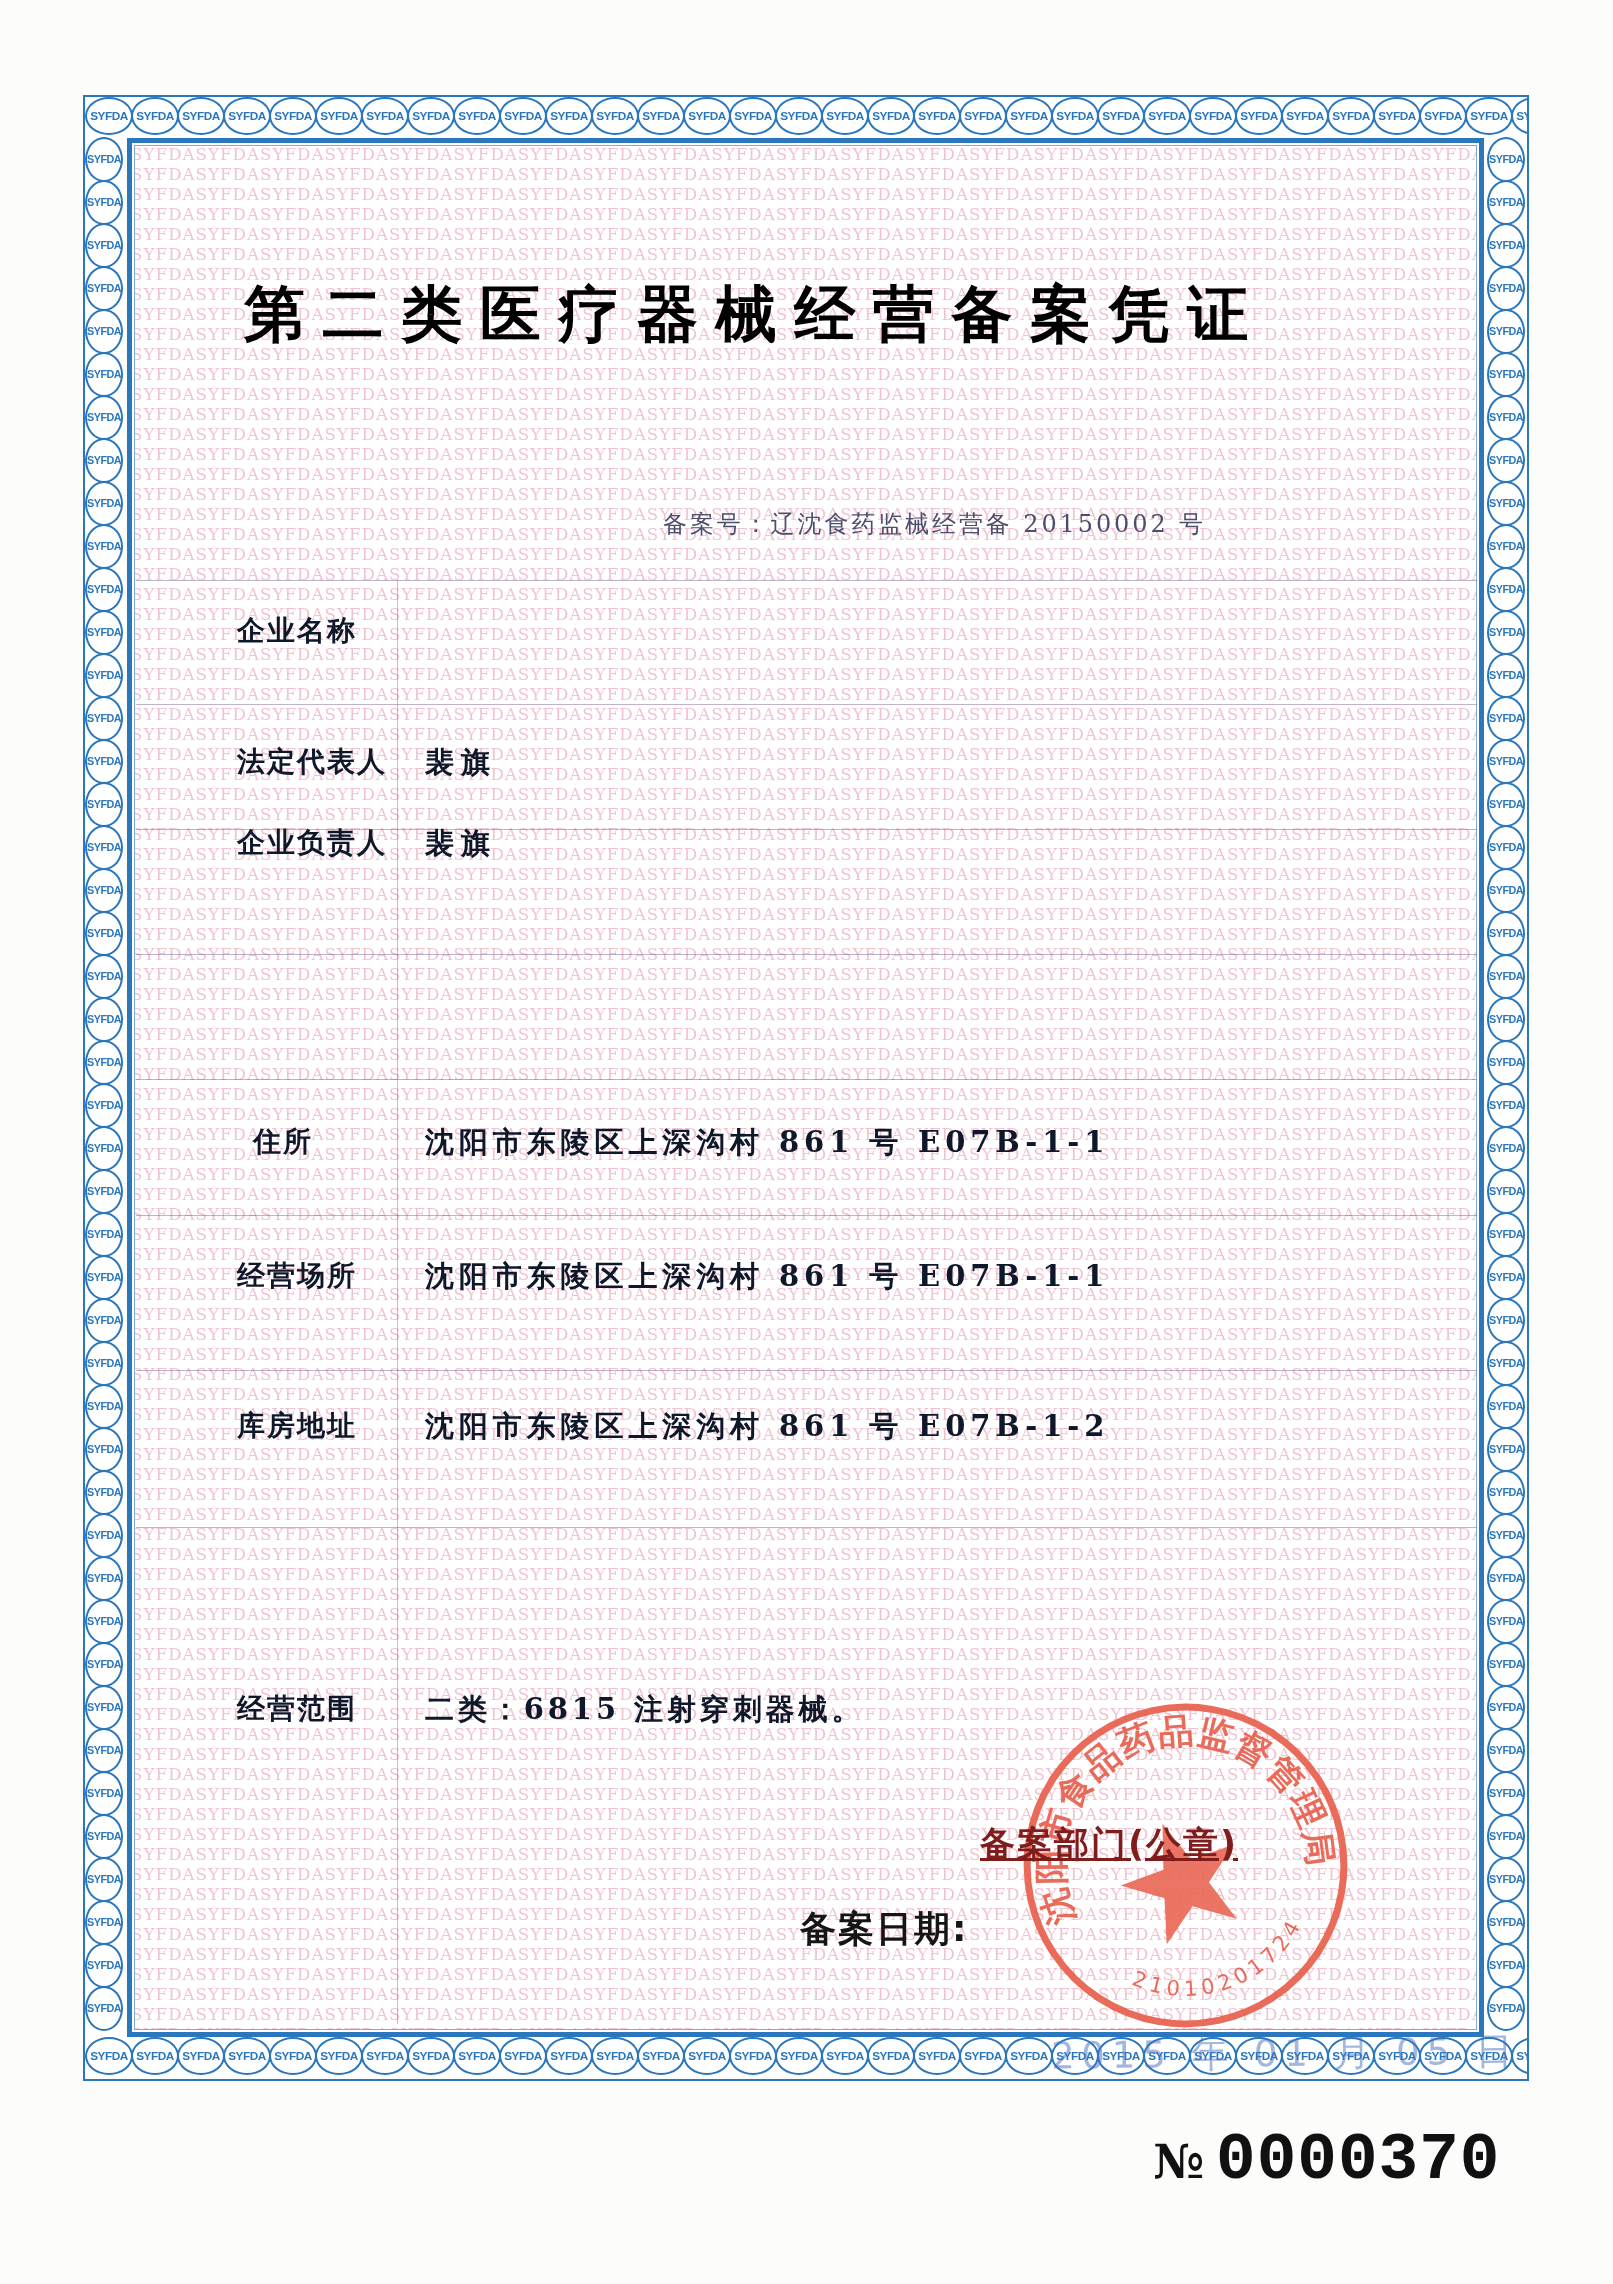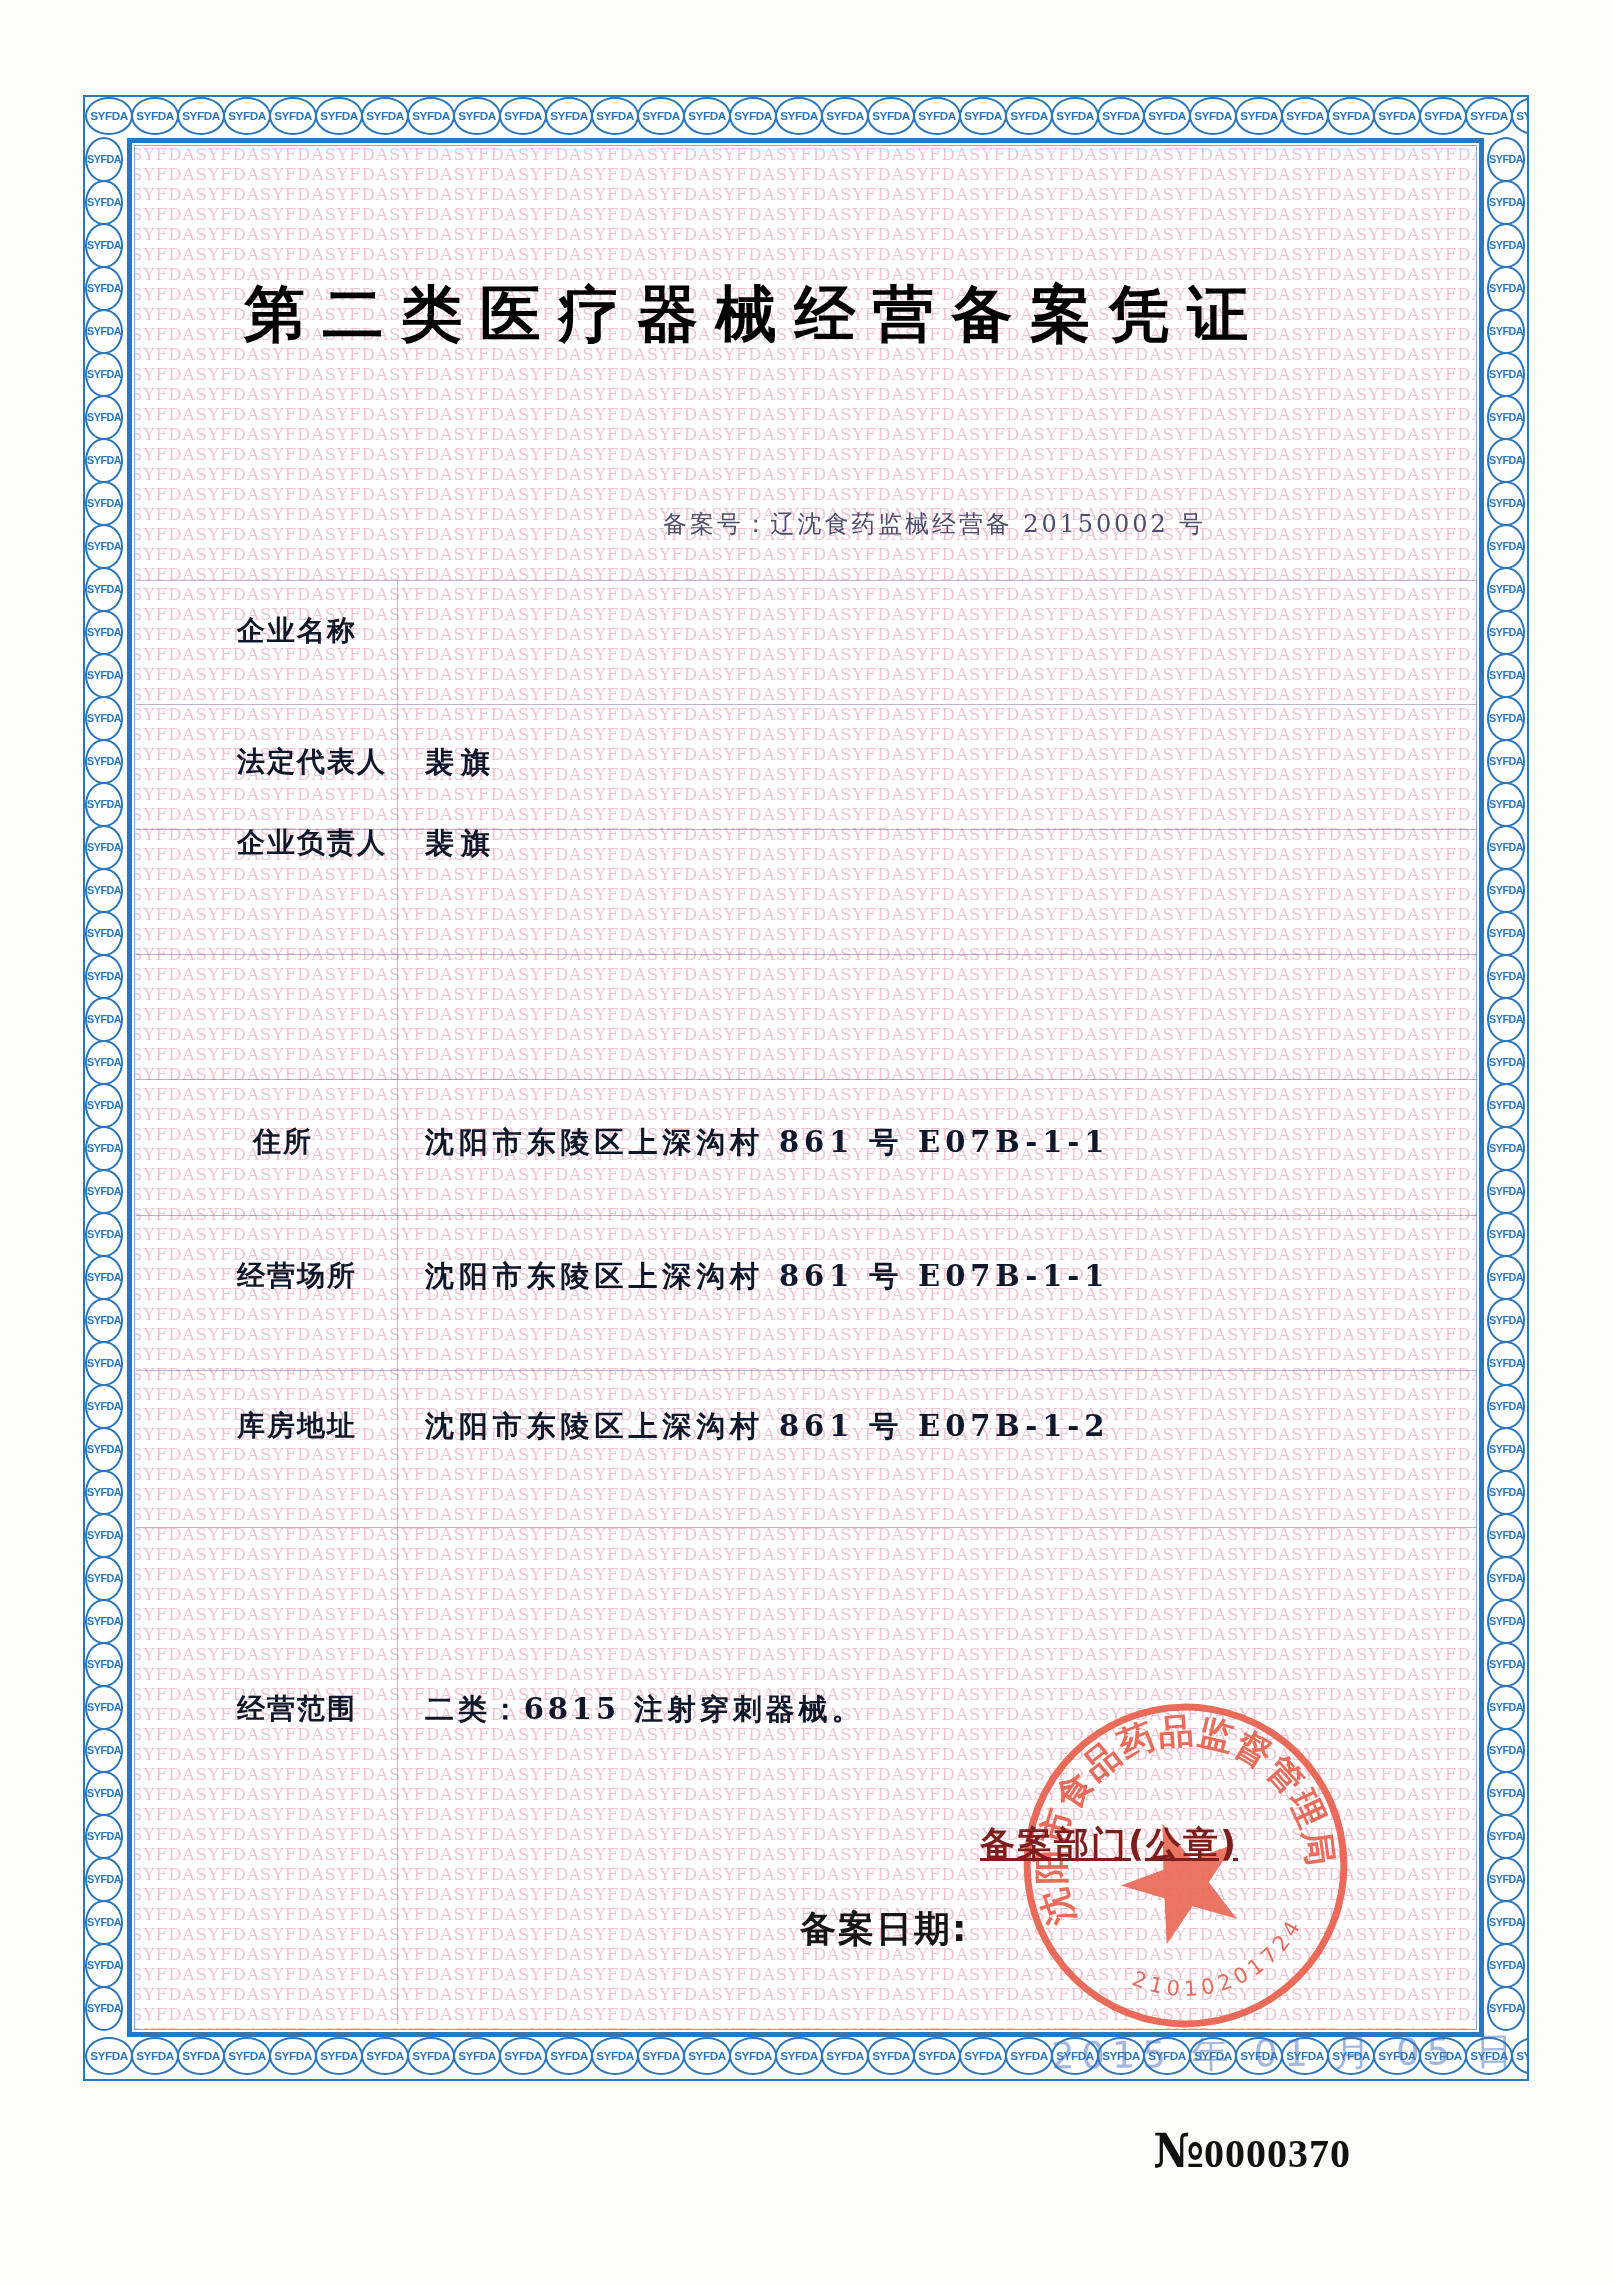--- a/index.html
+++ b/index.html
@@ -81,21 +81,21 @@
   }
   
   .footer-issuer{
     position:absolute;left:534px;top:2135px;font-size:42px;font-weight:bold;color:#1c1c1c;
     letter-spacing:3.9px;font-family:"DejaVu Sans",sans-serif;white-space:nowrap;
   }
   .footer-serial{
     position:absolute;left:1153px;top:2123px;display:flex;align-items:baseline;color:#111;
   }
   .no-prefix{font-family:"DejaVu Serif",serif;font-size:47px;font-weight:bold;}
-  .no-digits{font-family:Liberation Serif, serif;font-size:40px;font-weight:bold;letter-spacing:1px;}
+  .no-digits{font-family:Liberation Mono, monospace;font-size:66px;font-weight:bold;letter-spacing:1px;margin-left:12px;}
 </style>
 </head>
 <body>
 
 <div class="page">
 
   <div class="outer-line"></div>
 
   <div class="band band-top" id="band-top">
       <span class="oval">SYFDA</span>

